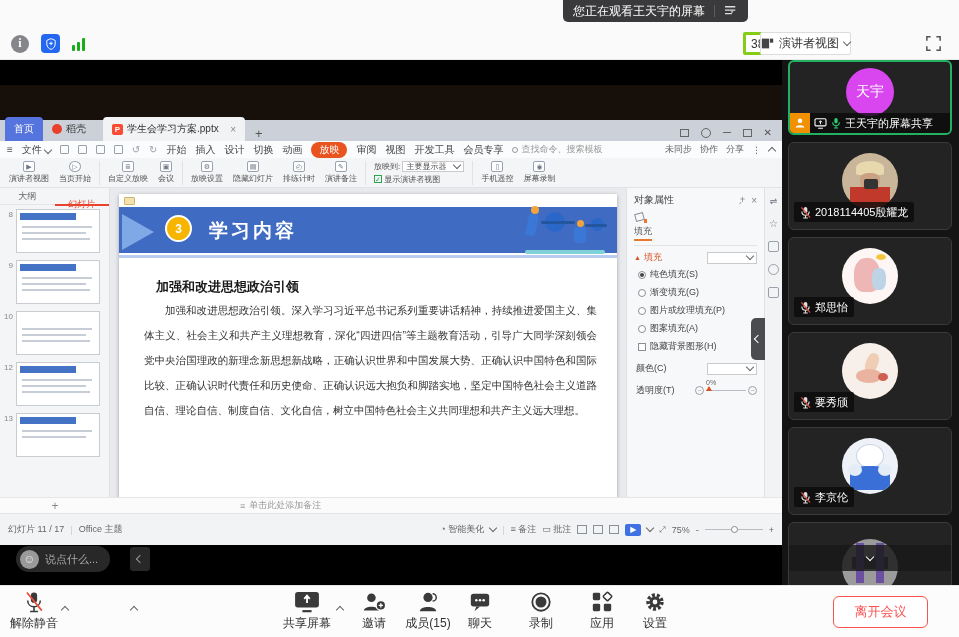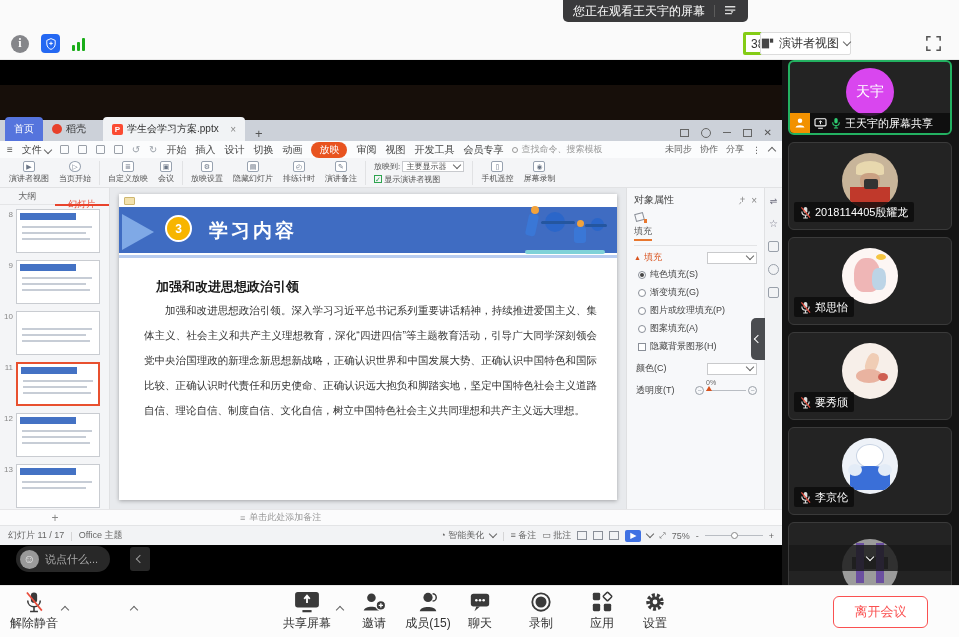--- a/index.html
+++ b/index.html
@@ -128,21 +128,21 @@
   .right-rail { width:18px; background:#f2f3f5; border-left:1px solid #e0e1e3; display:flex; flex-direction:column;
                 align-items:center; padding-top:8px; gap:12px; color:#778; font-size:10px; flex:none;}
   .rail-ic { width:11px; height:11px; border:1px solid #99a0aa; border-radius:2px;}
   .rail-ic.round { border-radius:50%;}
   .rail-handle { position:absolute; right:17px; top:198px; width:14px; height:42px; background:#4a4c50; border-radius:5px 0 0 5px;
                  display:flex; align-items:center; justify-content:center; z-index:4;}
 
   .wps-notes { height:16px; background:#fbfbfc; border-top:1px solid #e6e6e8; display:flex; align-items:center; font-size:9px; color:#999; flex:none;}
   .notes-plus { width:110px; text-align:center; color:#888; font-size:12px;}
   .notes-text { margin-left:130px; display:flex; gap:4px; align-items:center;}
-  .wps-status { height:20px; background:#f2f3f5; border-top:1px solid #e3e4e6; display:flex; align-items:center; gap:6px;
+  .wps-status { height:32px; background:#f2f3f5; border-top:1px solid #e3e4e6; display:flex; align-items:center; gap:6px;
                 padding:0 8px; font-size:9px; color:#666; flex:none;}
   .st-sep { color:#ccc;}
   .st-sp { flex:1;}
   .view-ic { width:10px; height:9px; border:1px solid #8a8f98; display:inline-block;}
   .play-btn { width:16px; height:12px; background:#3f71e3; border-radius:2px; color:#fff; font-size:8px; line-height:12px; text-align:center;}
   .ztrack { width:58px; height:1px; background:#b9bdc3; position:relative;}
   .zknob { position:absolute; left:26px; top:-3px; width:7px; height:7px; border:1px solid #888; border-radius:50%; background:#fff;}
 
   
   .chat-pill { position:absolute; left:16px; top:486px; height:26px; background:rgba(45,45,45,.88); border-radius:13px;
@@ -366,29 +366,20 @@
             <div class="thumb-row">
                 <span class="num">10</span>
                 <div class="thumb">
                   <div class="bar" style="width:0"></div>
                   <div class="l1"></div>
                   <div class="l2"></div>
                   <div class="l3"></div>
                 </div>
               </div>
             <div class="thumb-row">
-                <span class="num">11</span>
-                <div class="thumb sel">
-                  <div class="bar"></div>
-                  <div class="l1"></div>
-                  <div class="l2"></div>
-                  <div class="l3"></div>
-                </div>
-              </div>
-            <div class="thumb-row">
                 <span class="num">12</span>
                 <div class="thumb">
                   <div class="bar"></div>
                   <div class="l1"></div>
                   <div class="l2"></div>
                   <div class="l3"></div>
                 </div>
               </div>
             <div class="thumb-row">
                 <span class="num">13</span>

